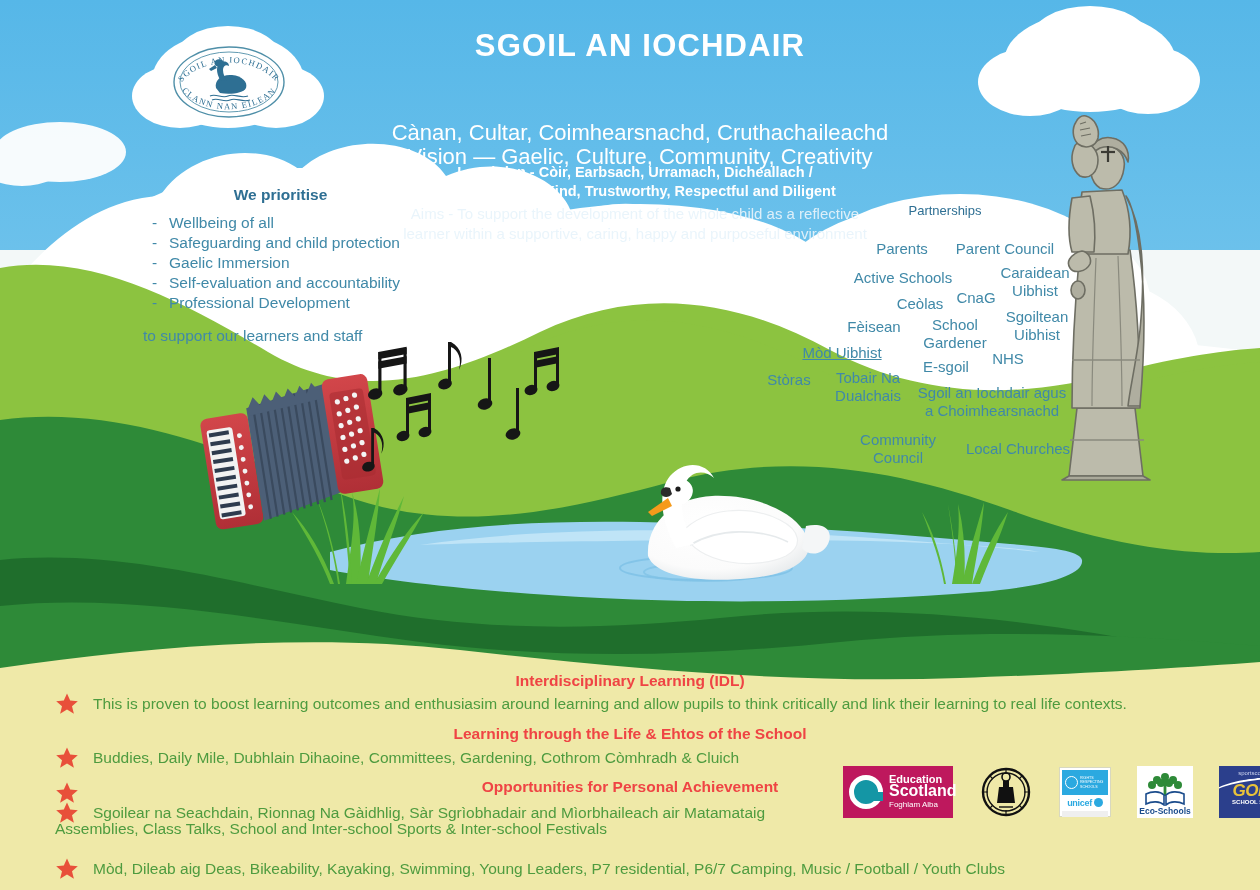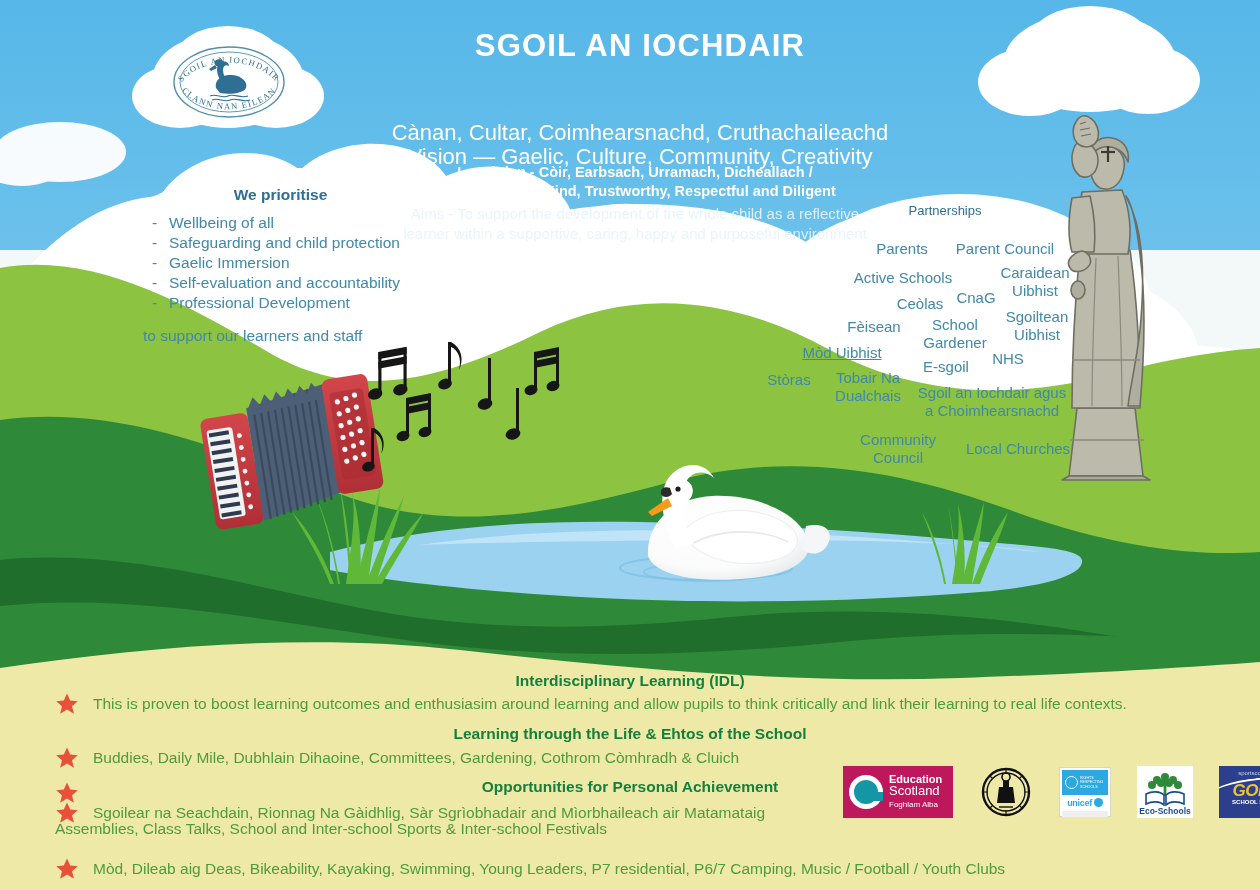--- a/index.html
+++ b/index.html
@@ -80,21 +80,21 @@
   #partner-cloud { position:relative; height:260px; }
   #partner-cloud .p {
     position:absolute;
     color:#4089A8; font-size:15px; font-weight:300; line-height:18px;
     text-align:center; white-space:pre-line;
   }
 
   
   .band-h {
     position:absolute; text-align:center;
-    color:#15803d; font-weight:bold; font-size:15.5px;
+    color:#ef4444; font-weight:bold; font-size:15.5px;
   }
   .band-row {
     position:absolute; left:55px;
     display:flex; align-items:flex-start; gap:14px;
   }
   .band-row .startxt {
     color:#4E9B3F; font-size:15.5px; font-weight:300; line-height:20px;
   }
   .star { flex:0 0 auto; width:24px; height:24px; margin-top:-2px; }
 
@@ -113,21 +113,21 @@
     flex:0 0 auto; width:34px; height:34px; border-radius:50%;
     background:#1496A5; border:5px solid #ffffff;
     position:relative;
   }
   .logo-es .e-mark::after {
     content:""; position:absolute; right:-5px; bottom:3px;
     width:18px; height:9px; background:#1496A5;
   }
   .logo-es .e-txt { color:#fff; line-height:11px; }
   .logo-es .e-txt .l1 { font-size:11px; font-weight:bold; display:block; }
-  .logo-es .e-txt .l2 { font-size:13px; font-weight:normal; display:block; }
+  .logo-es .e-txt .l2 { font-size:16px; font-weight:bold; display:block; }
   .logo-es .e-txt .l3 { font-size:8px; display:block; margin-top:3px; }
 
   .logo-unicef {
     width:52px; height:50px; background:#ffffff;
     border:1px solid #d8d8c0; padding:2px;
   }
   .logo-unicef .top {
     height:25px; background:#2BA9E0; color:#fff; font-size:3.6px;
     display:flex; align-items:center; gap:2px; padding:2px 3px;
     line-height:4.4px;

